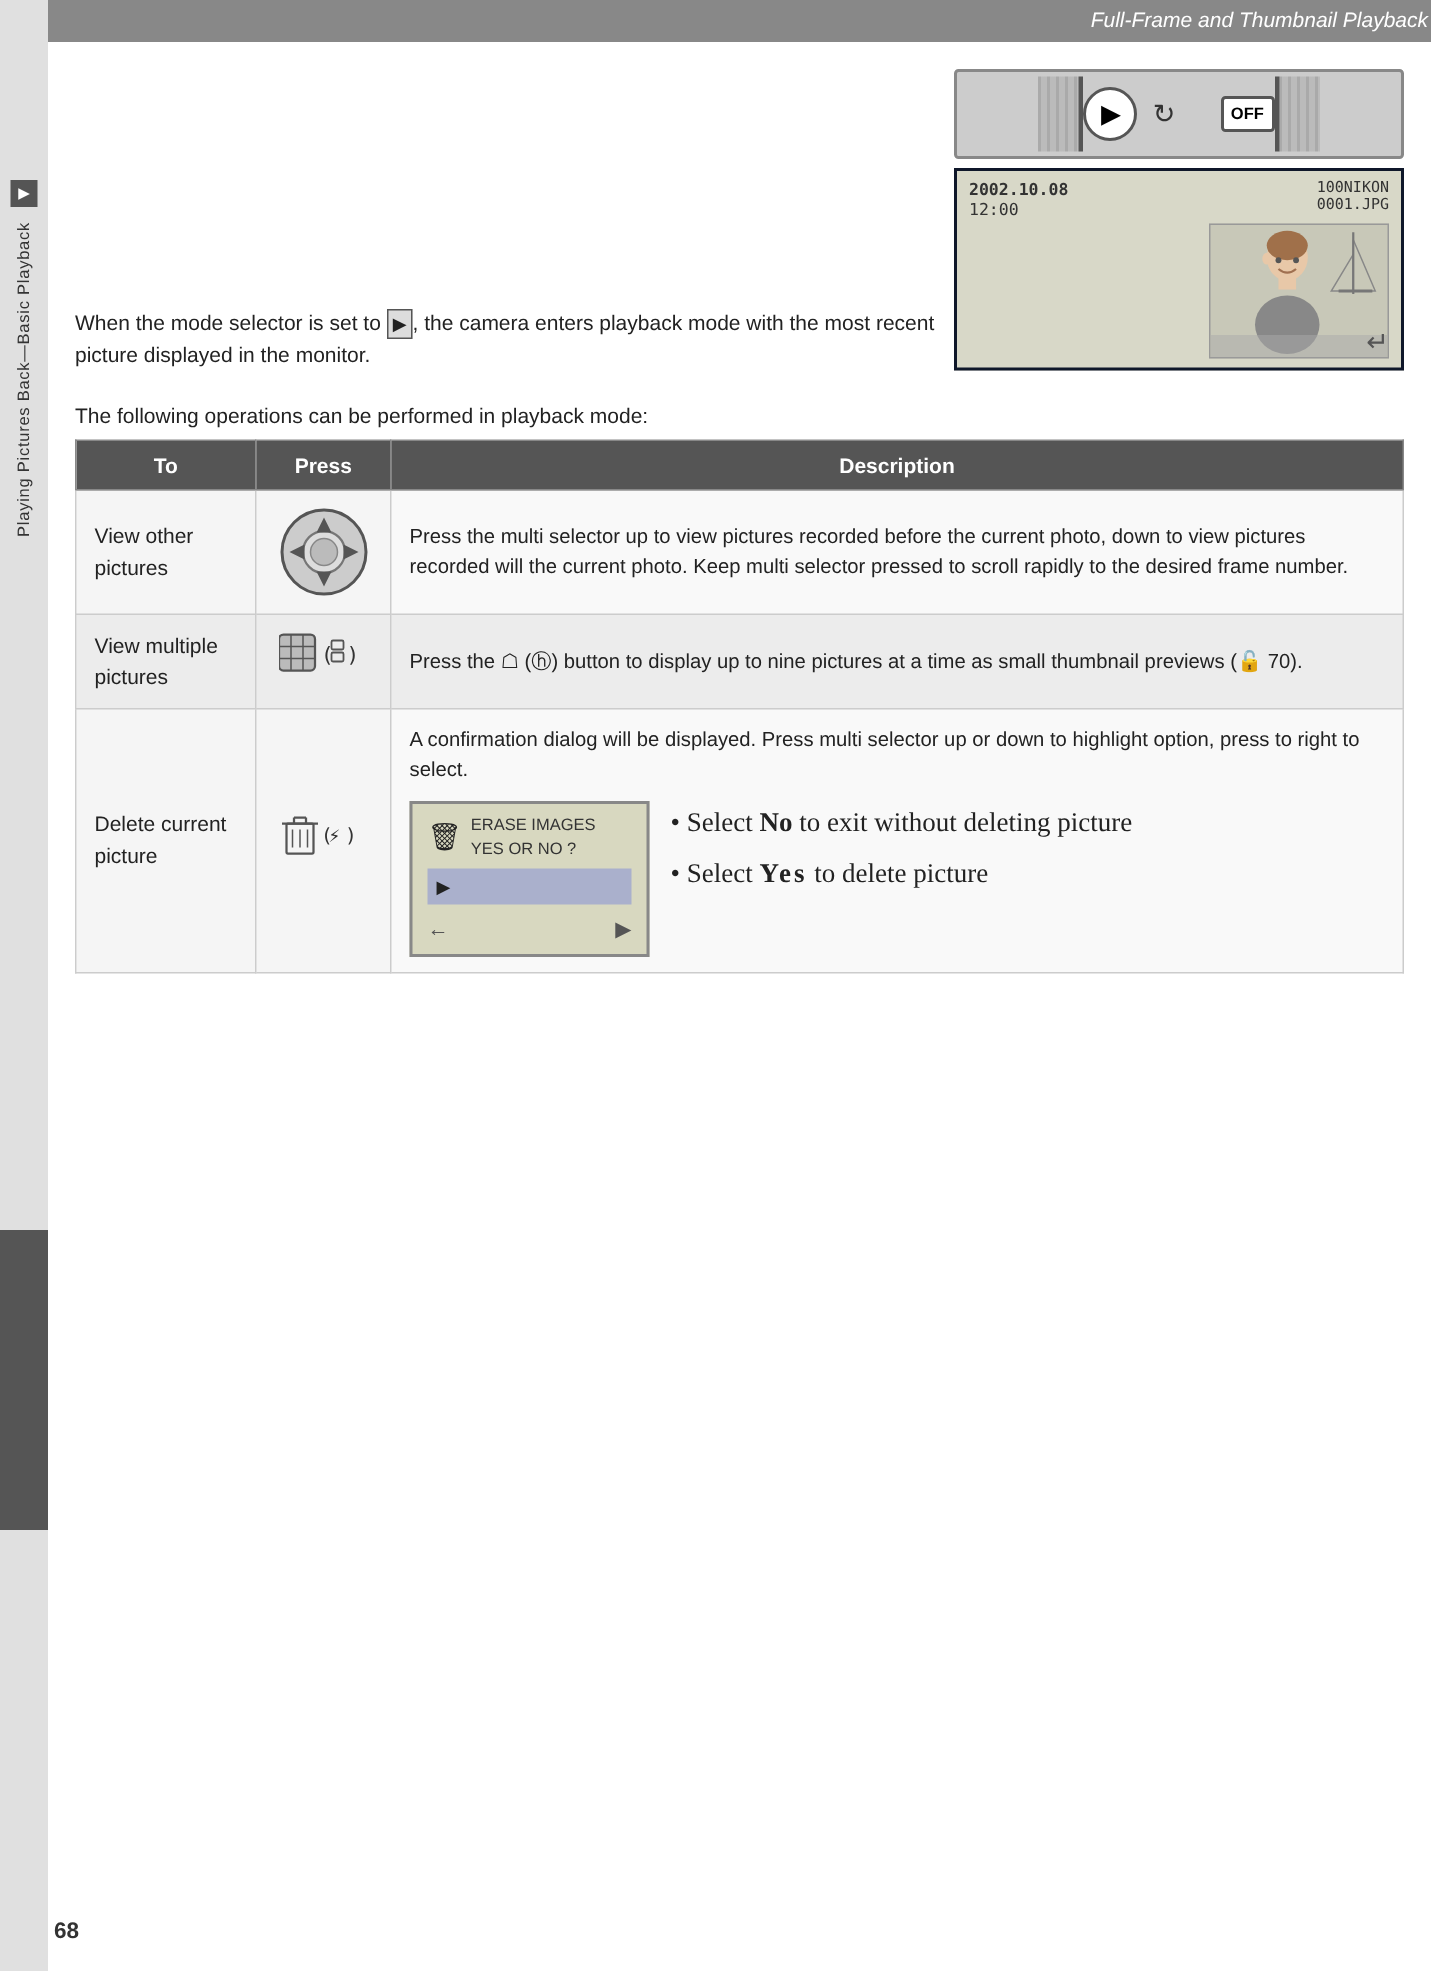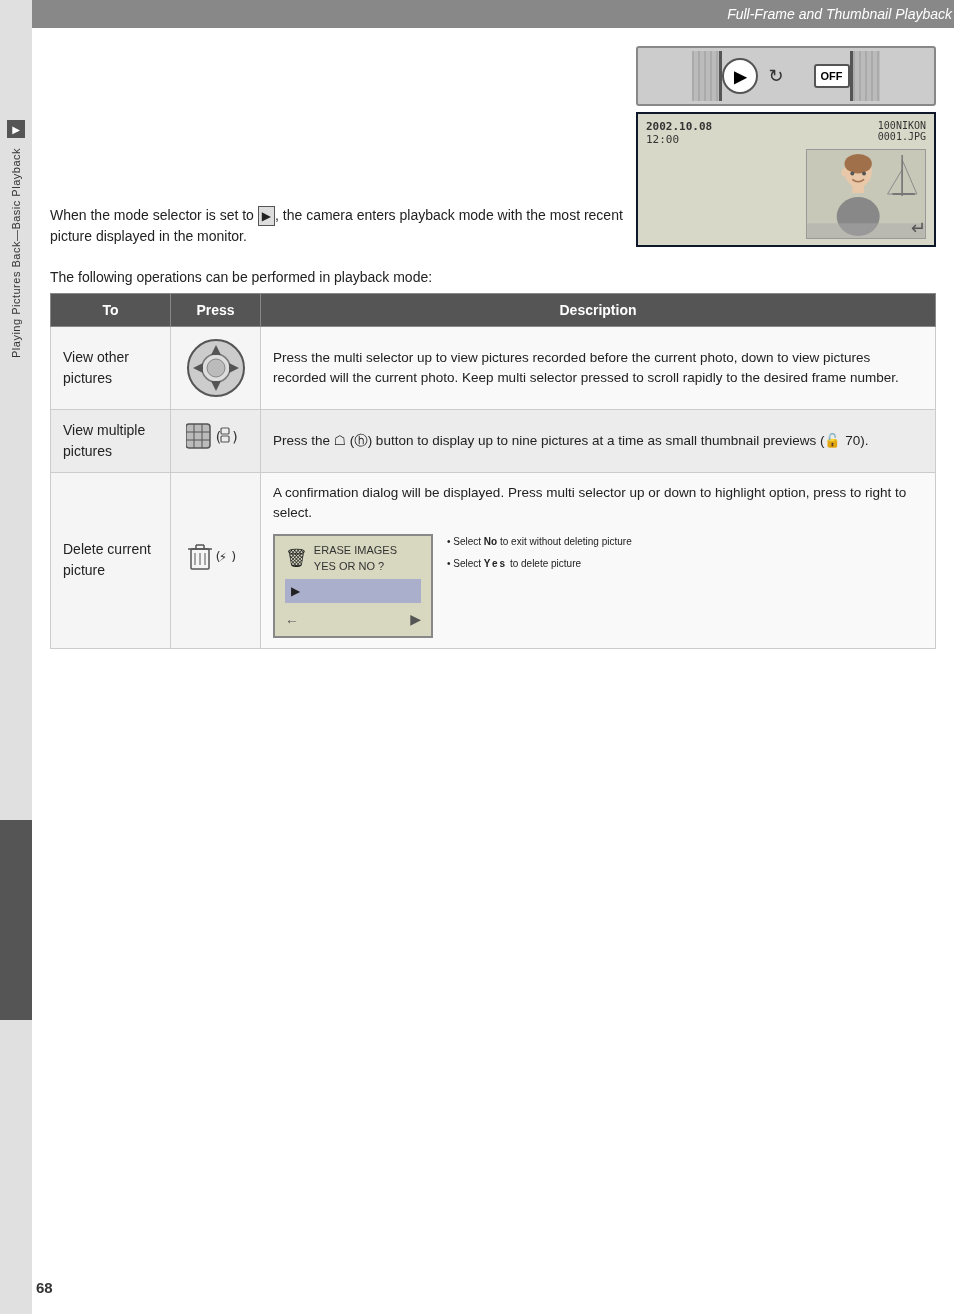--- a/index.html
+++ b/index.html
@@ -318,22 +318,23 @@
     }
     .erase-bottom {
       display: flex;
       justify-content: space-between;
       margin-top: 6px;
       font-size: 14px;
       color: #555;
     }
     .erase-desc-list {
       flex: 1;
-      font-size: 10px;
+      font-size: 18px;
       line-height: 1.6;
+      font-family: Liberation Serif, serif;
     }
 
     
     .page-number {
       position: absolute;
       bottom: 18px;
       left: 4px;
       font-size: 15px;
       color: #333;
       font-weight: bold;

